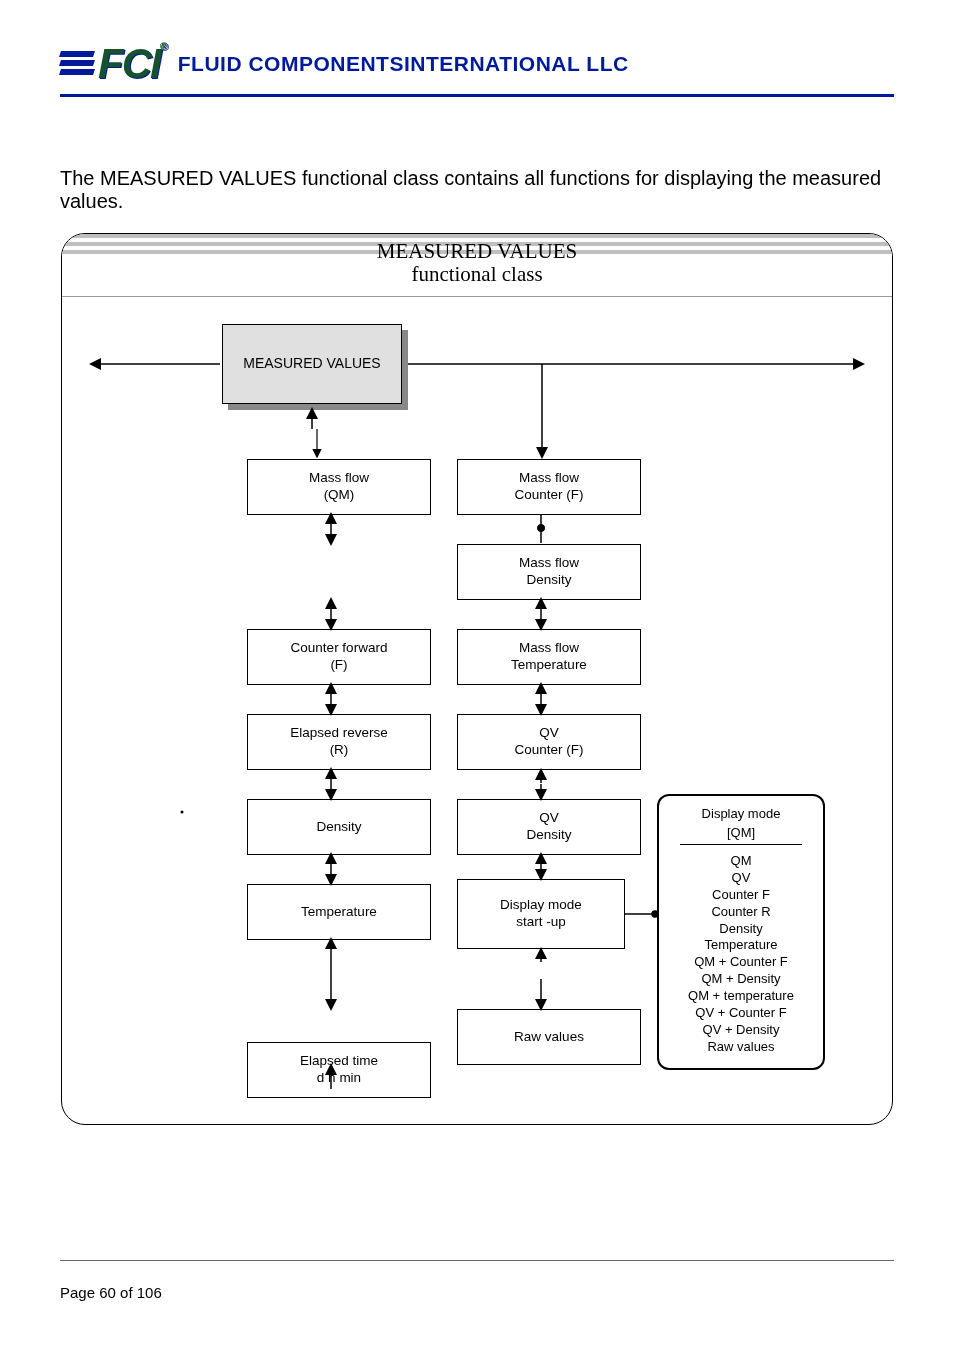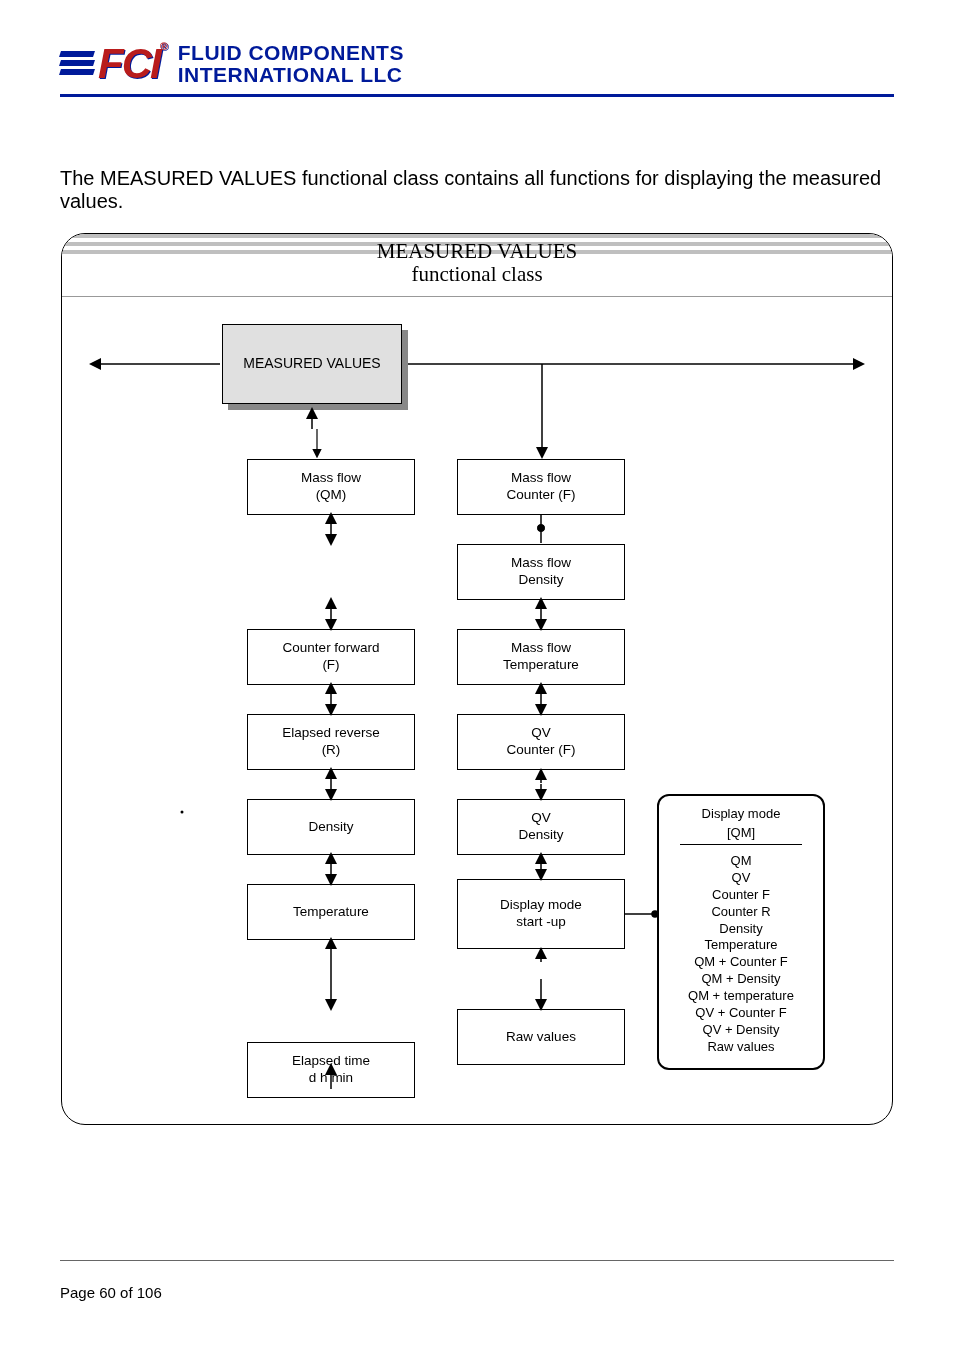--- a/index.html
+++ b/index.html
@@ -20,40 +20,40 @@
   .logo-wrap {
     display: flex;
     align-items: center;
     gap: 12px;
     margin-bottom: 6px;
   }
   .fci-logo {
     font-style: italic;
     font-weight: 900;
     font-size: 42px;
-    color: #b91c1c;
+    color: #14532d;
     letter-spacing: -2px;
     text-shadow: 1px 1px 0 #001a9a;
     position: relative;
   }
   .fci-logo .bars {
     display: inline-block;
     margin-right: 4px;
   }
   .fci-logo .bars span {
     display: block;
     width: 34px;
     height: 6px;
     background: #001a9a;
     margin: 3px 0;
     transform: skewX(-18deg);
   }
   .logo-text {
     display: flex;
-    flex-direction: column;
+    flex-direction: row;
     font-weight: 900;
     font-style: normal;
     font-size: 21px;
     line-height: 1.05;
     color: #001a9a;
     letter-spacing: 0.5px;
   }
   .logo-reg {
     font-size: 11px;
     vertical-align: top;
@@ -117,21 +117,21 @@
     box-sizing: border-box;
   }
   .box.big {
     width: 180px;
     height: 80px;
     background: #e0e0e0;
     box-shadow: 6px 6px 0 #888;
     font-size: 14px;
   }
   .box.small {
-    width: 168px;
+    width: 184px;
     height: 56px;
   }
   .box.tall {
     width: 168px;
     height: 70px;
   }
   
   .options {
     position: absolute;
     border: 2px solid #000;

